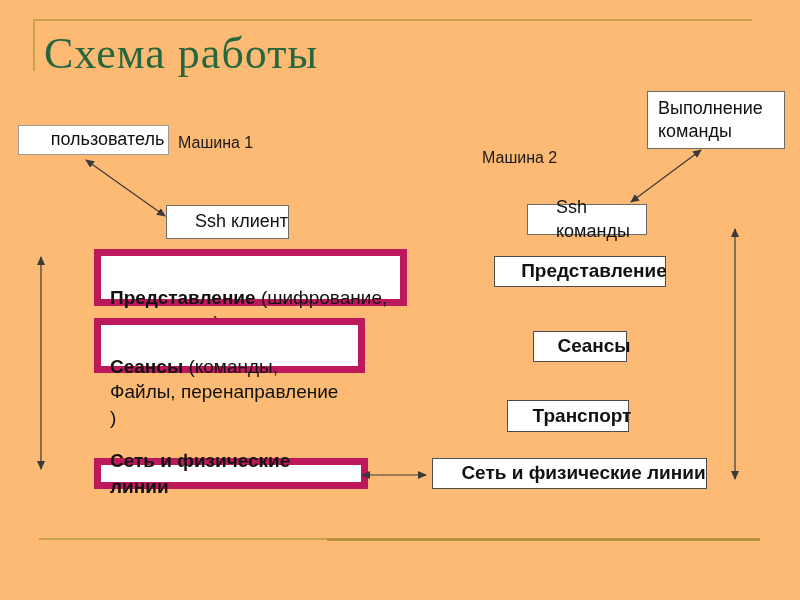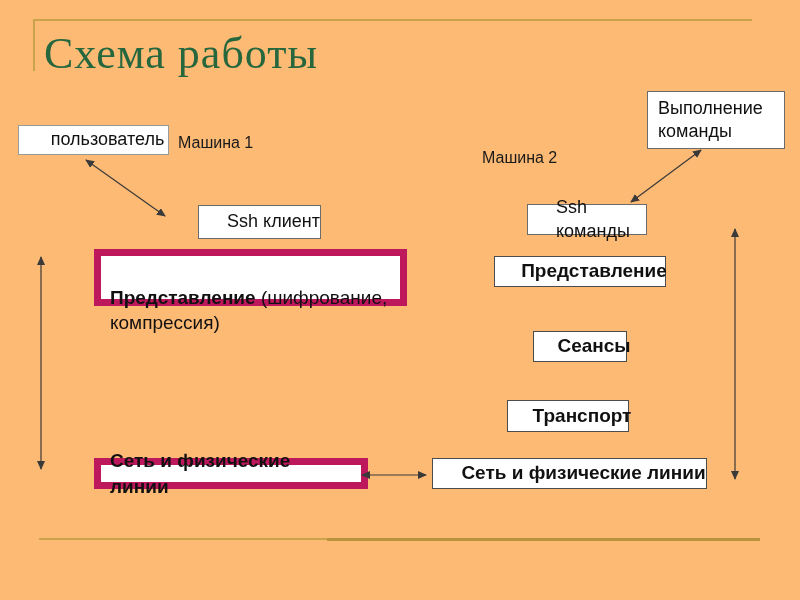--- a/index.html
+++ b/index.html
@@ -51,27 +51,31 @@
   <div id="title">Схема работы</div>
 
   <div class="flabel" style="left:178px;top:134px;">Машина 1</div>
   <div class="flabel" style="left:482px;top:149px;">Машина 2</div>
 
   <div class="box node lite" style="left:18px;top:125px;width:151px;height:30px;">пользователь</div>
 
   <div class="box node" style="left:647px;top:91px;width:138px;height:58px;justify-content:flex-start;padding:0 10px;">Выполнение
 команды</div>
 
-  <div class="box node" style="left:166px;top:205px;width:123px;height:34px;margin-left:32px;">Ssh клиент</div>
+  <div class="box node" style="left:166px;top:205px;width:123px;height:34px;">Ssh клиент</div>
 
   <div class="box node" style="left:527px;top:204px;width:120px;height:31px;">Ssh команды</div>
 
   <div class="box layer" style="left:73px;top:249px;width:313px;height:57px;">
     <span class="b">Представление</span><span> (шифрование,
 компрессия)</span>
+  </div>
+  <div class="box layer" style="left:73px;top:318px;width:271px;height:55px;">
+    <span class="b">Сеансы</span><span> (команды,
+Файлы, перенаправление )</span>
   </div>
   <div class="box layer single" style="left:73px;top:458px;width:274px;height:31px;">
     <span class="b">Сеть и физические линии</span>
   </div>
 
   <div class="box node b" style="left:494px;top:256px;width:172px;height:31px;border-color:#4c4c4c;font-size:19px;">Представление</div>
   <div class="box node b" style="left:533px;top:331px;width:94px;height:31px;border-color:#4c4c4c;font-size:19px;">Сеансы</div>
   <div class="box node b" style="left:507px;top:400px;width:122px;height:32px;border-color:#4c4c4c;font-size:19px;">Транспорт</div>
   <div class="box node b" style="left:432px;top:458px;width:275px;height:31px;border-color:#4c4c4c;font-size:19px;">Сеть и физические линии</div>
 

